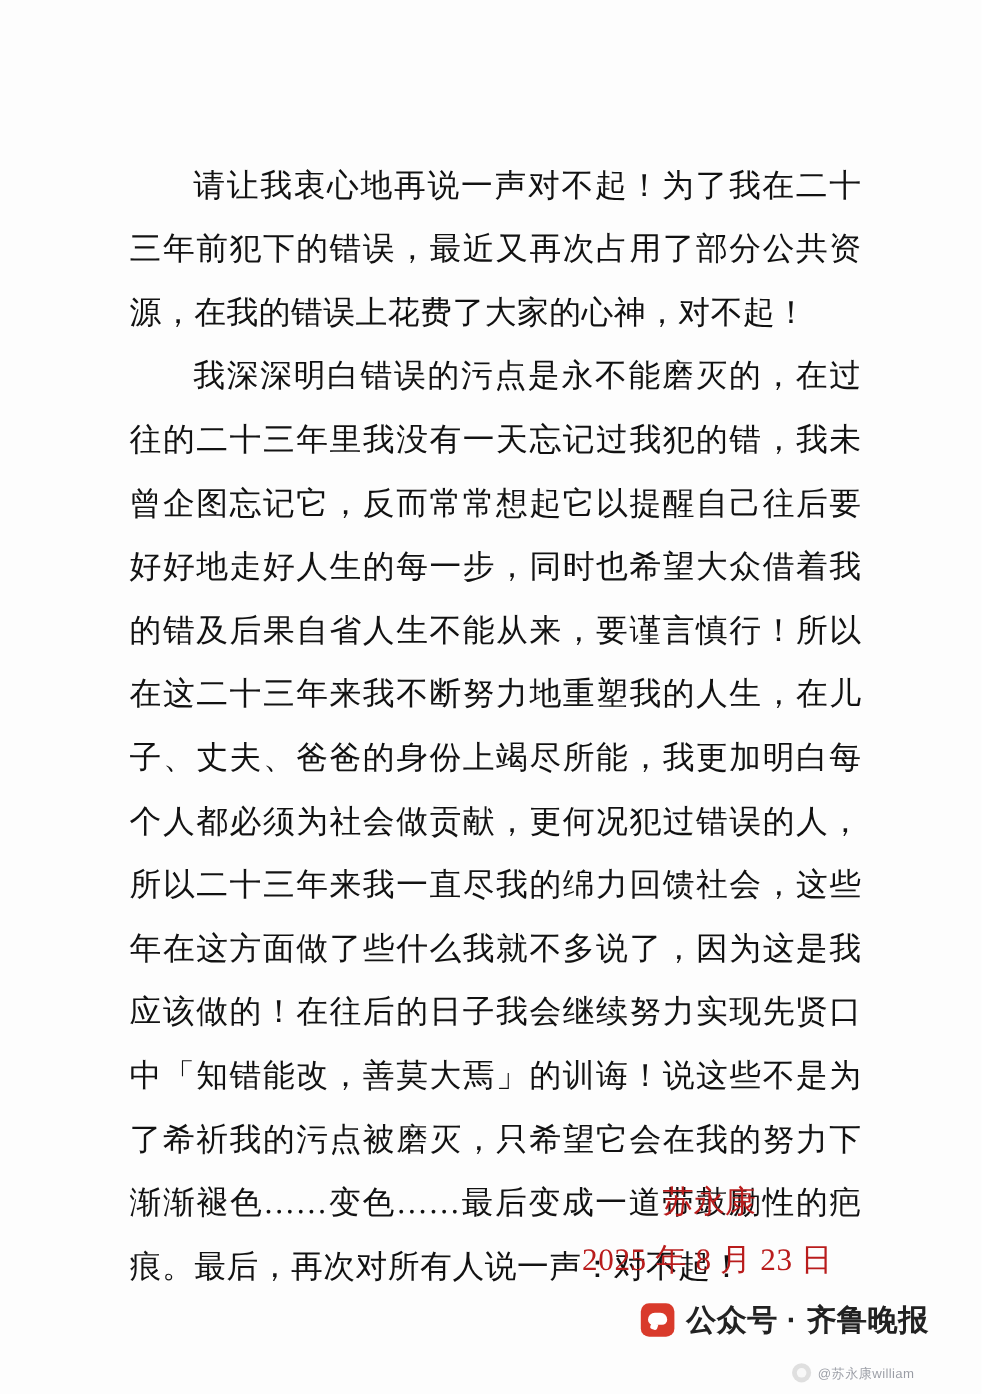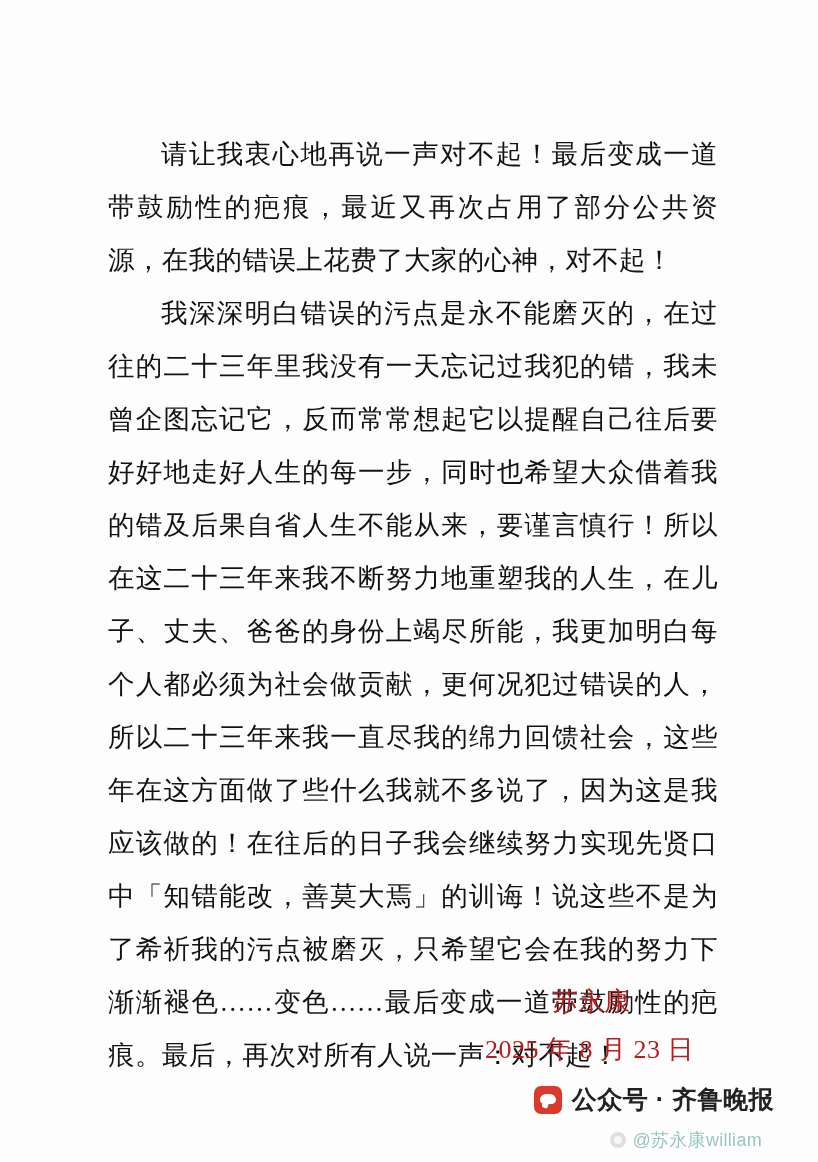--- a/index.html
+++ b/index.html
@@ -128,32 +128,32 @@
     position: absolute;
     left: 4px;
     top: 4px;
     width: 8px;
     height: 8px;
     border-radius: 50%;
     background: #f2f2f2;
   }
   .watermark-text {
     font-family: "Liberation Sans", "DejaVu Sans", sans-serif;
-    font-size: 18px;
-    color: #0f766e;
+    font-size: 11px;
+    color: #0f172a;
     letter-spacing: 0.3px;
   }
 </style>
 </head>
 <body>
 
 <div class="page">
 
   <div class="statement-body">
-    <p class="para">请让我衷心地再说一声对不起！最后变成一道带鼓励性的疤痕，最近又再次占用了部分公共资源，在我的错误上花费了大家的心神，对不起！</p>
+    <p class="para">请让我衷心地再说一声对不起！为了我在二十三年前犯下的错误，最近又再次占用了部分公共资源，在我的错误上花费了大家的心神，对不起！</p>
     <p class="para">我深深明白错误的污点是永不能磨灭的，在过往的二十三年里我没有一天忘记过我犯的错，我未曾企图忘记它，反而常常想起它以提醒自己往后要好好地走好人生的每一步，同时也希望大众借着我的错及后果自省人生不能从来，要谨言慎行！所以在这二十三年来我不断努力地重塑我的人生，在儿子、丈夫、爸爸的身份上竭尽所能，我更加明白每个人都必须为社会做贡献，更何况犯过错误的人，所以二十三年来我一直尽我的绵力回馈社会，这些年在这方面做了些什么我就不多说了，因为这是我应该做的！在往后的日子我会继续努力实现先贤口中「知错能改，善莫大焉」的训诲！说这些不是为了希祈我的污点被磨灭，只希望它会在我的努力下渐渐褪色……变色……最后变成一道带鼓励性的疤痕。最后，再次对所有人说一声：对不起！</p>
   </div>
 
   <div class="signature-block">
     <span class="signature-name">苏永康</span>
     <span class="signature-date">2025 年 8 月 23 日</span>
   </div>
 
   <div class="footer-brand">
     <span class="brand-mark"></span>

